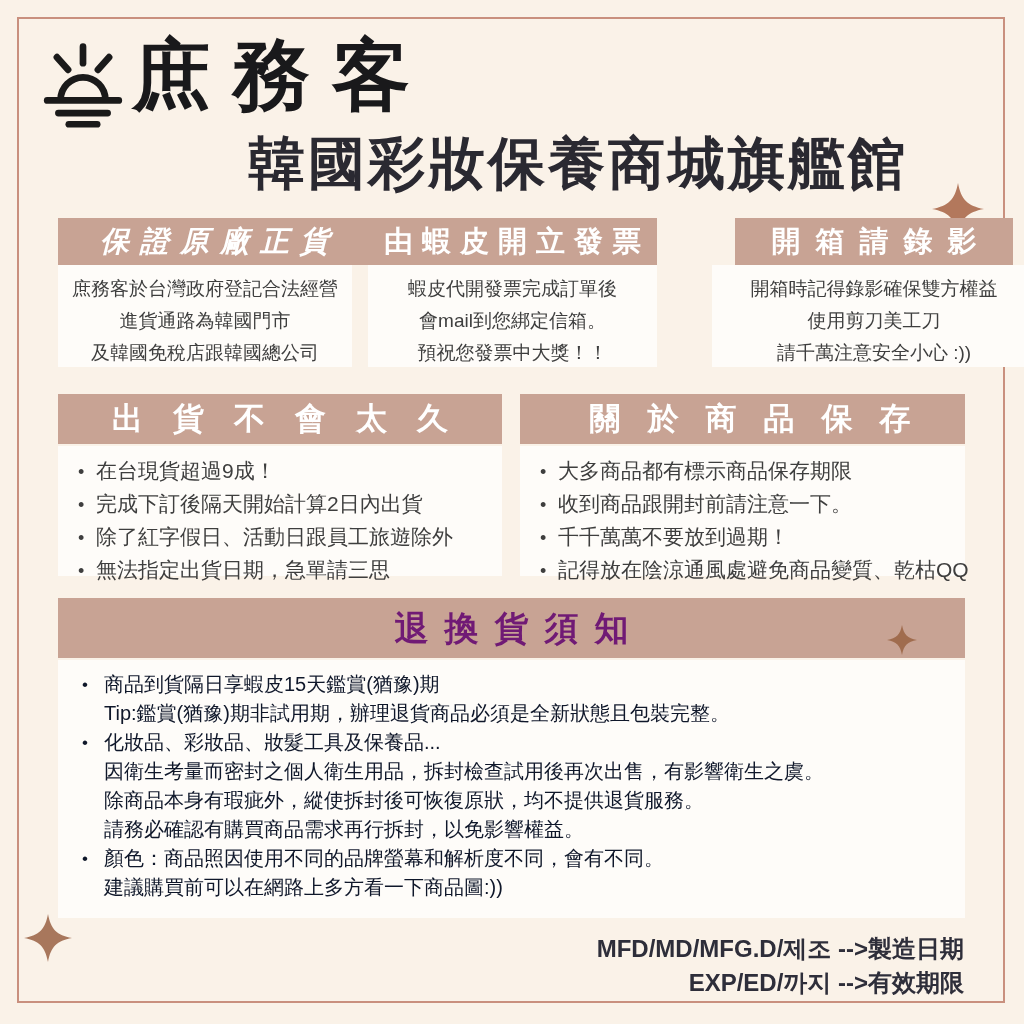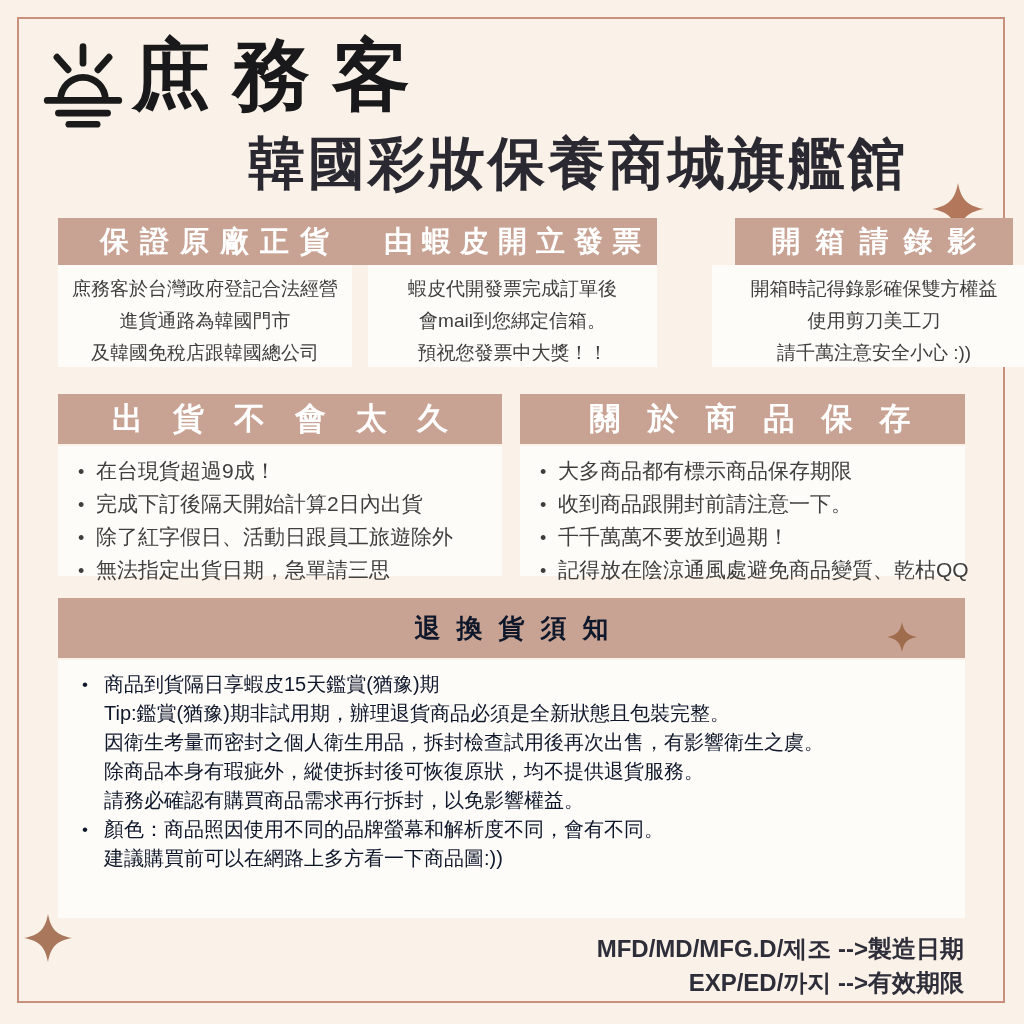--- a/index.html
+++ b/index.html
@@ -37,21 +37,21 @@
   
   .info-card { position:absolute; top:218px; }
   .card1 { left:58px;  width:294px; }
   .card2 { left:368px; width:289px; }
   .card3 { left:712px; width:324px; }
   .info-card .hd {
     height:47px; background:#C8A394; color:#FFFFFF;
     font-weight:bold; font-size:29px; line-height:47px; text-align:center;
     margin:0 auto; white-space:nowrap;
   }
-  .card1 .hd { width:313px; letter-spacing:11px; padding-left:11px; }
+  .card1 .hd { width:313px; letter-spacing:11px; padding-left:11px;font-style:italic; }
   .card2 .hd { width:289px; letter-spacing:9px;  padding-left:9px; }
   .card3 .hd { width:278px; letter-spacing:15px; padding-left:15px; }
   .info-card .bd {
     background:#FEFCF9; height:102px; padding-top:8px;
     text-align:center; font-size:19px; color:#3E3E3E; line-height:32px; white-space:nowrap;
   }
 
   
   .bullet-card { position:absolute; top:394px; }
   .wcard1 { left:58px;  width:444px; }
@@ -65,21 +65,21 @@
   .bullet-card .bd {
     margin-top:2px; background:#FEFCF9; height:130px; padding:9px 4px 0 20px;
   }
   .brow { display:flex; align-items:baseline; font-size:21px; color:#3E3E3E; line-height:31px; white-space:nowrap; }
   .brow .dot { width:18px; flex:0 0 18px; font-size:18px; }
 
   
   .returns { position:absolute; left:58px; top:598px; width:907px; }
   .returns .hd {
     position:relative; height:60px; background:#C8A394;
-    font-weight:bold; font-size:26px; line-height:60px; color:#0f172a;
+    font-weight:bold; font-size:34px; line-height:60px; color:#701a75;
     text-align:center; letter-spacing:16px; padding-left:16px; white-space:nowrap;
   }
   .returns .bd {
     margin-top:2px; background:#FEFCF9; height:258px; padding:10px 6px 0 22px;
   }
   .rline { position:relative; font-size:20px; color:#0f172a; line-height:29px; padding-left:24px; white-space:nowrap; }
   .rline.has-dot::before { content:"•"; position:absolute; left:2px; font-size:17px; }
 
   
   .footer {
@@ -185,20 +185,21 @@
       <span>退換貨須知</span>
       <span class="sparkle-returns">
         <svg viewBox="0 0 100 100" width="100%" height="100%">
             <path d="M50 0 C56 32 68 44 100 50 C68 56 56 68 50 100 C44 68 32 56 0 50 C32 44 44 32 50 0 Z"></path>
           </svg>
       </span>
     </div>
     <div class="bd">
       <div class="rline has-dot">商品到貨隔日享蝦皮15天鑑賞(猶豫)期</div>
       <div class="rline">Tip:鑑賞(猶豫)期非試用期，辦理退貨商品必須是全新狀態且包裝完整。</div>
+      <div class="rline has-dot">化妝品、彩妝品、妝髮工具及保養品...</div>
       <div class="rline">因衛生考量而密封之個人衛生用品，拆封檢查試用後再次出售，有影響衛生之虞。</div>
       <div class="rline">除商品本身有瑕疵外，縱使拆封後可恢復原狀，均不提供退貨服務。</div>
       <div class="rline">請務必確認有購買商品需求再行拆封，以免影響權益。</div>
       <div class="rline has-dot">顏色：商品照因使用不同的品牌螢幕和解析度不同，會有不同。</div>
       <div class="rline">建議購買前可以在網路上多方看一下商品圖:))</div>
     </div>
   </div>
 
   <div class="sparkle sparkle-bottom">
     <svg viewBox="0 0 100 100">

